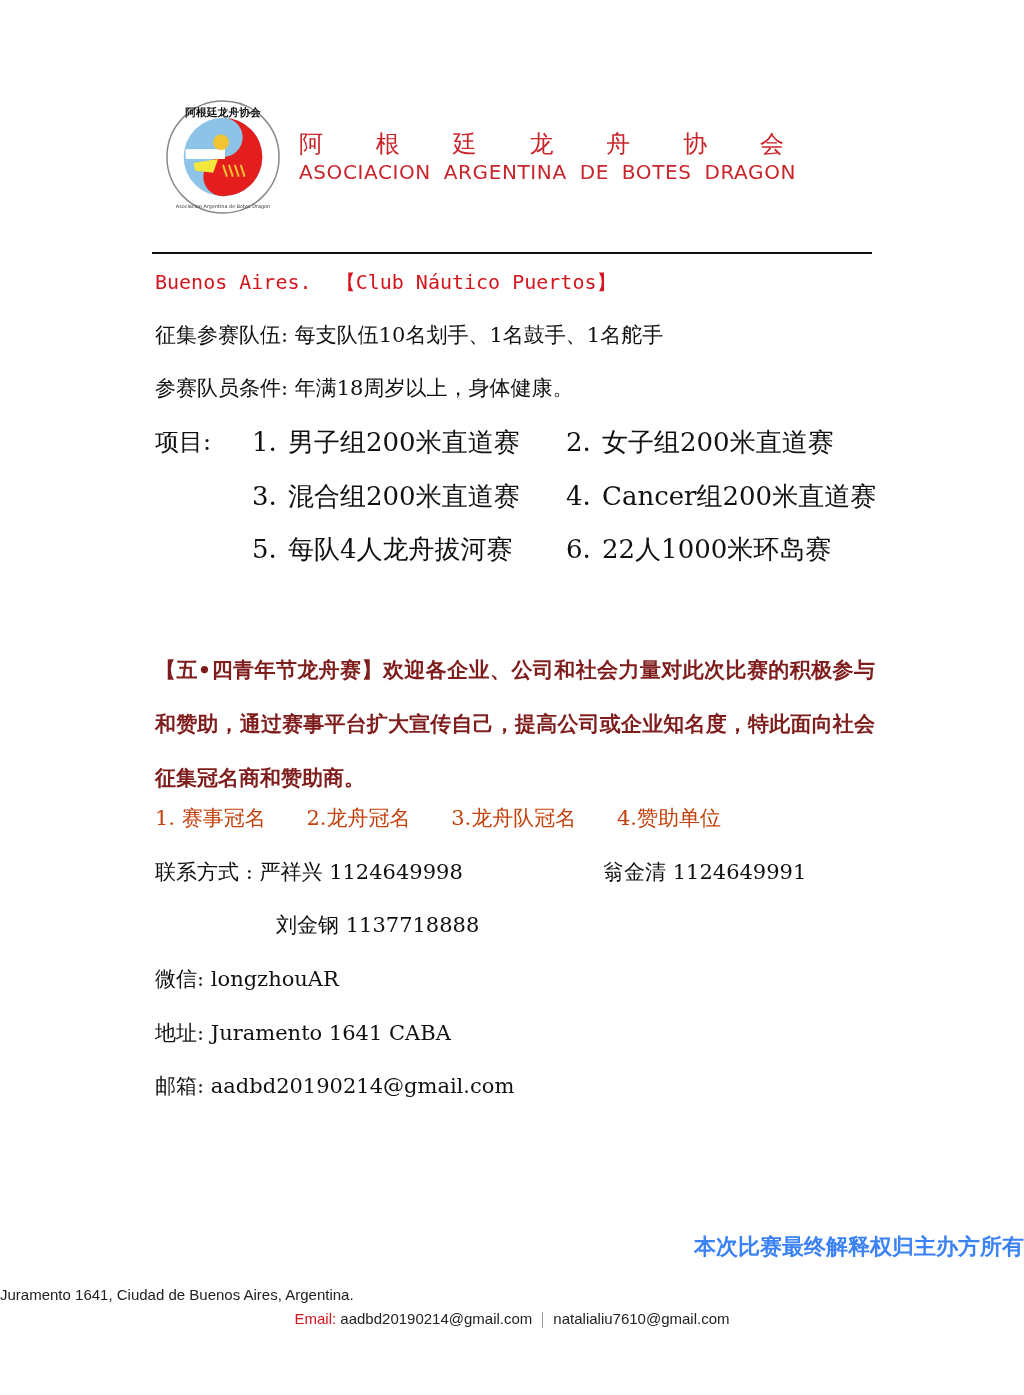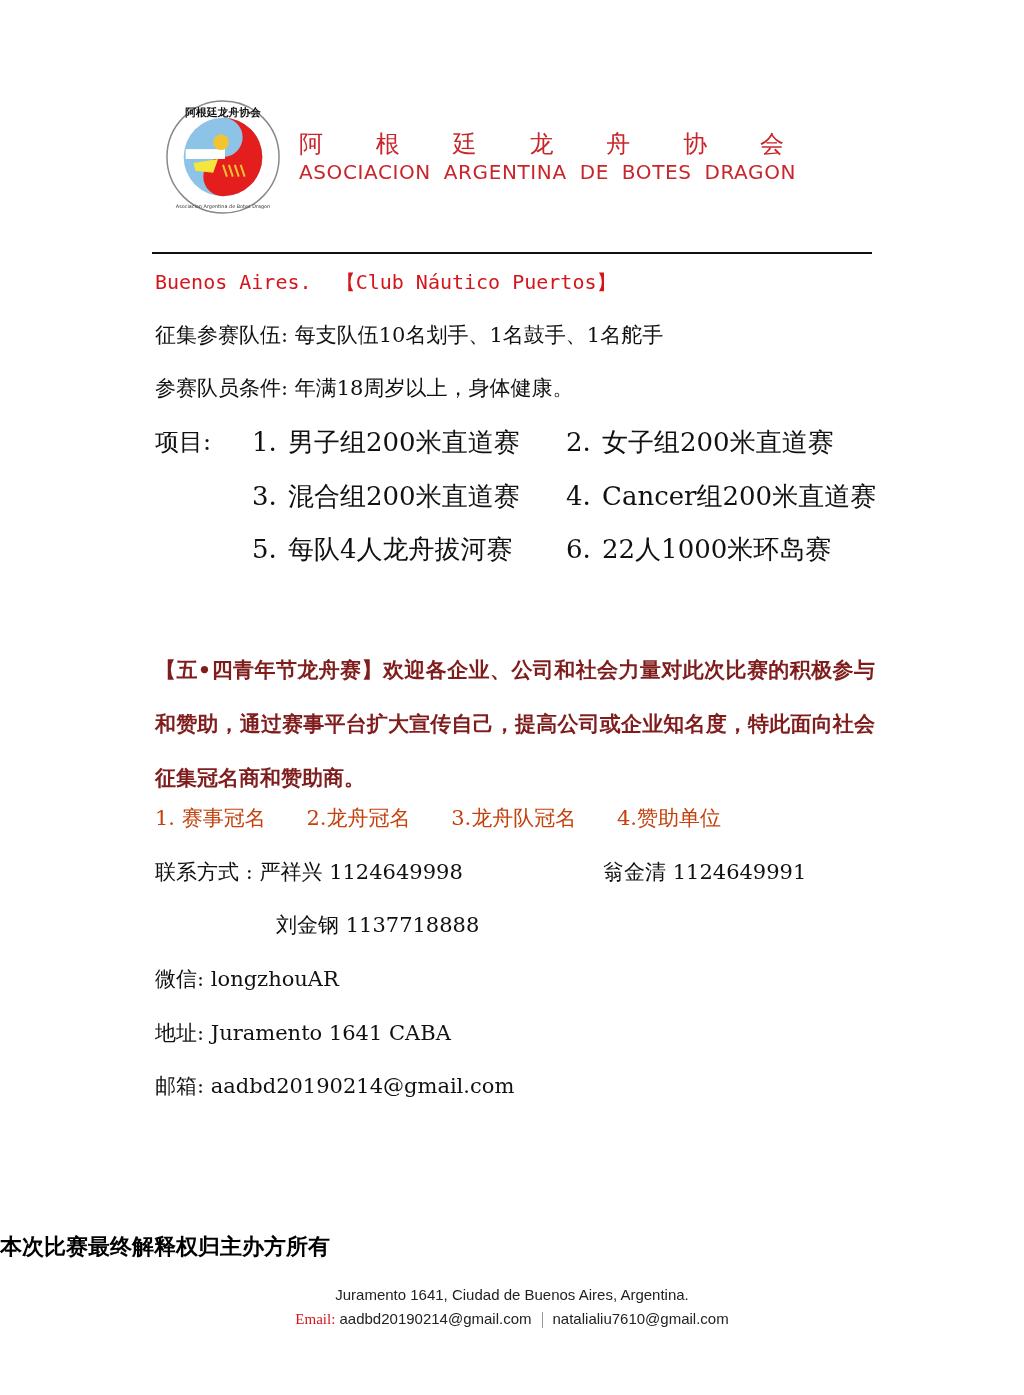--- a/index.html
+++ b/index.html
@@ -19,24 +19,24 @@
   .events-label { position: absolute; left: 155px; top: 428px; font-size: 24px; line-height: 28px; }
   .event { position: absolute; font-size: 26px; line-height: 28px; white-space: nowrap; }
   .event .num { display: inline-block; width: 36px; }
 
   .sponsor-p { position: absolute; left: 155px; top: 643px; width: 720px; font-size: 21px; line-height: 54px; color: #7f1d1d; font-weight: bold; text-align: justify; }
   .sponsor-p .bracket-title { font-weight: bold; }
 
   .sponsor-opts { position: absolute; left: 155px; top: 804px; font-size: 21px; line-height: 28px; color: #c2410c; white-space: nowrap; }
   .sponsor-opts span { margin-right: 34px; }
 
-  .footer-note { position: absolute; left: 0; width: 1024px; top: 1232px; text-align: left; font-family: "DejaVu Sans", sans-serif; font-size: 22px; color: #000000; font-weight: bold; }
-  .footer-addr { position: absolute; left: 0; width: 1024px; top: 1286px; text-align: center; font-family: "Liberation Sans", sans-serif; font-size: 15px; color: #222; }
+  .footer-note { position: absolute; left: 0; width: 1024px; top: 1232px; text-align: right; font-family: "DejaVu Sans", sans-serif; font-size: 22px; color: #3b82f6; font-weight: bold; }
+  .footer-addr { position: absolute; left: 0; width: 1024px; top: 1286px; font-family: "Liberation Sans", sans-serif; font-size: 15px; color: #222; }
   .footer-email { position: absolute; left: 0; width: 1024px; top: 1310px; text-align: center; font-family: "Liberation Sans", sans-serif; font-size: 15px; color: #222; }
-  .footer-email .lbl { color: #d4151c; font-family: Liberation Serif, serif; }
+  .footer-email .lbl { color: #d4151c; }
   .footer-email .sep { display: inline-block; width: 1px; height: 16px; background: #999; vertical-align: middle; margin: 0 10px; }
 </style>
 </head>
 <body>
 
 <div class="header">
   <svg class="logo" viewBox="0 0 120 120">
     <circle cx="60" cy="60" r="57" fill="#fff" stroke="#888" stroke-width="1.5"></circle>
     <circle cx="60" cy="60" r="40" fill="#8ec3e8"></circle>
     <path d="M60 20 A40 40 0 0 1 60 100 A20 20 0 0 1 60 60 A20 20 0 0 0 60 20Z" fill="#e41d1d"></path>

